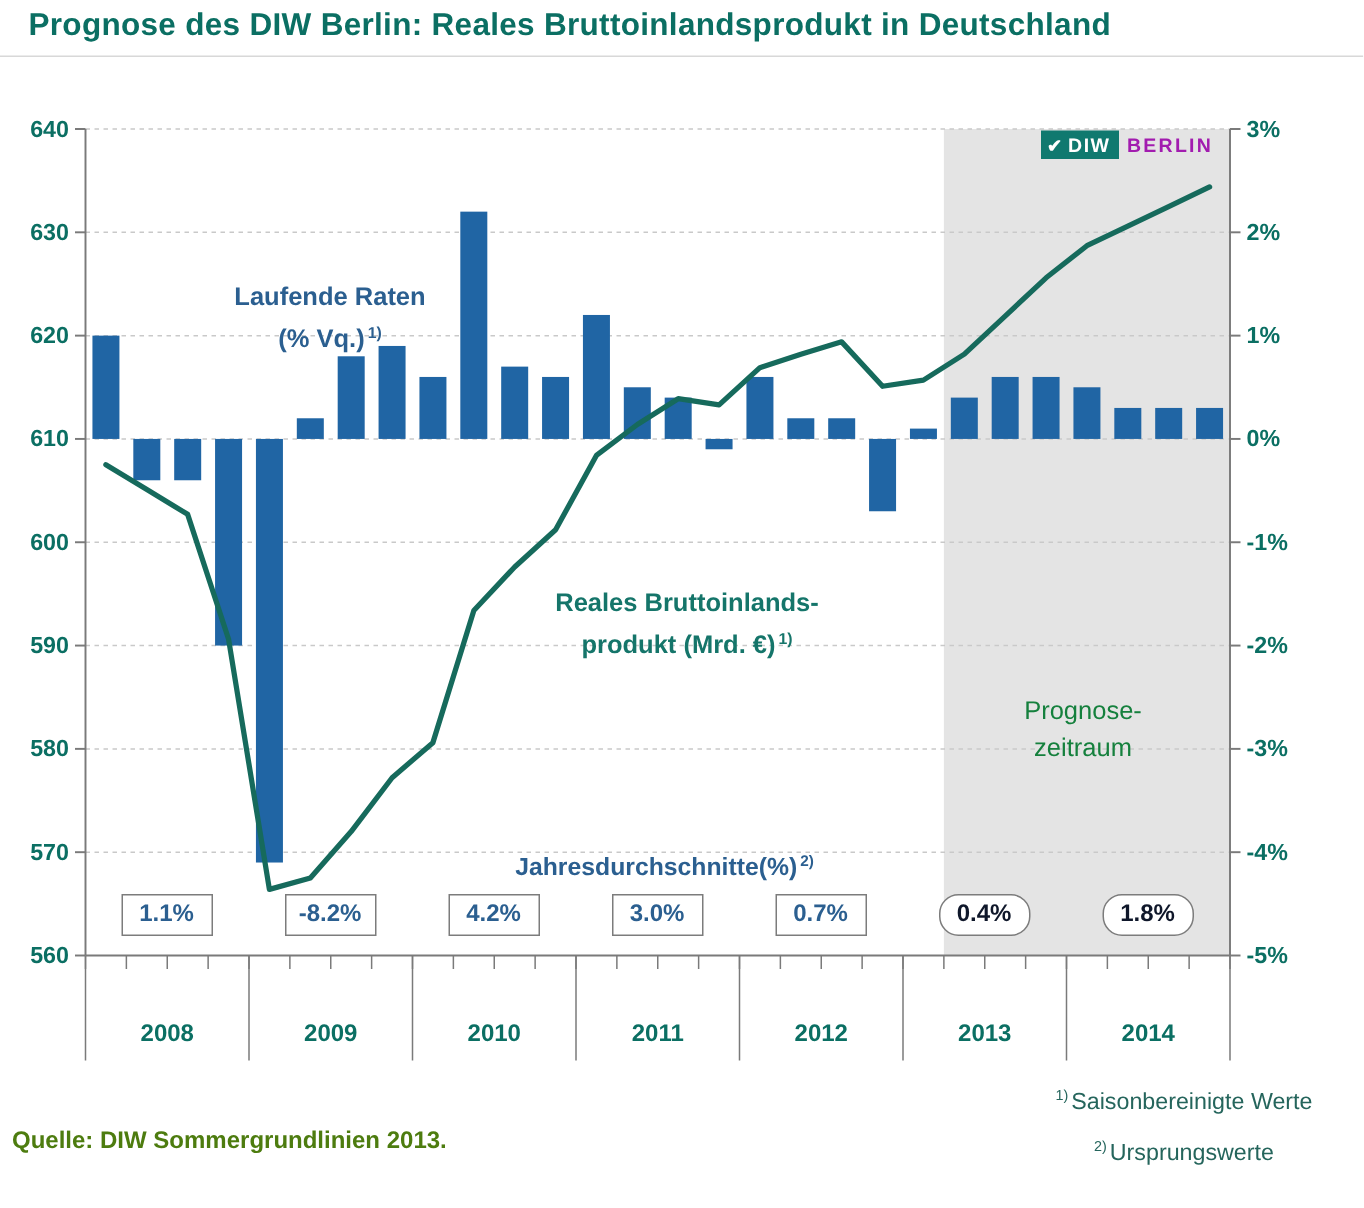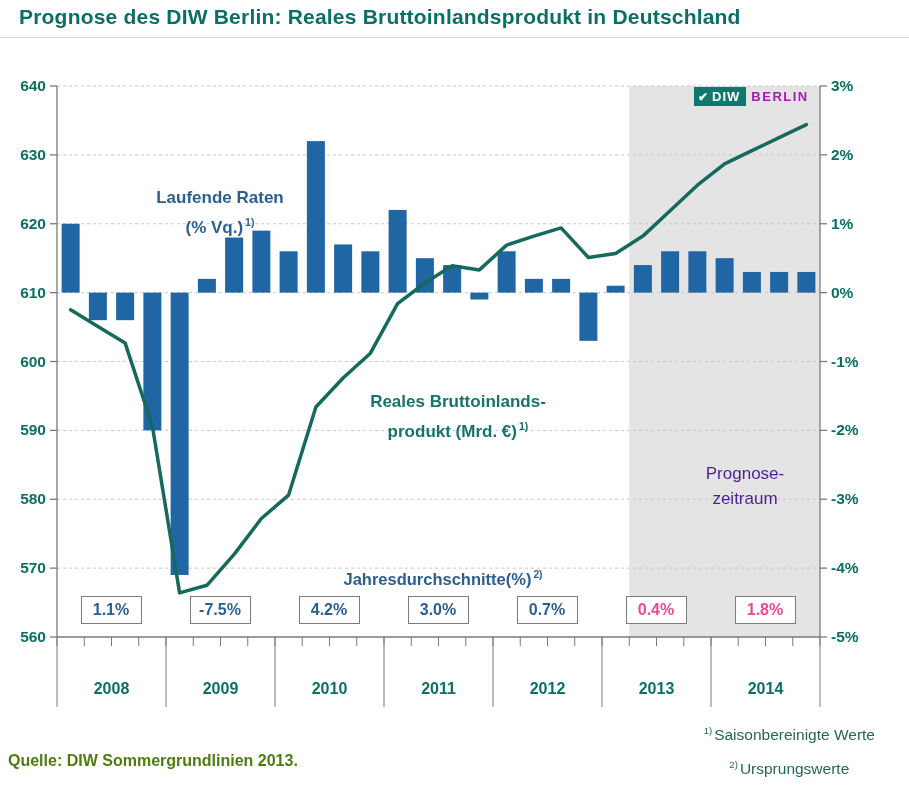--- a/index.html
+++ b/index.html
@@ -10,28 +10,28 @@
   .title{
     position:absolute;left:8px;top:5px;font-size:21px;font-weight:bold;
     color:#0B6F63;letter-spacing:.2px;margin-left:11px;
   }
   .title-rule{position:absolute;left:0;top:37px;width:909px;height:1px;background:#D8D8D8;}
   #chart-svg{position:absolute;left:0;top:0;}
   .lbl{position:absolute;text-align:center;margin-top:20px;}
   .lbl-bars{left:130px;top:166px;width:180px;font-size:17px;font-weight:600;color:#2B5F90;line-height:24px;}
   .lbl-line{left:348px;top:370px;width:220px;font-size:17px;font-weight:600;color:#15756A;line-height:24px;}
   .lbl-annual{left:313px;top:549px;width:260px;font-size:16.5px;font-weight:600;color:#2B5F90;}
-  .lbl-prognose{left:670px;top:441px;width:150px;font-size:17px;color:#4c1d95;line-height:25px;}
+  .lbl-prognose{left:647px;top:441px;width:150px;font-size:17px;color:#15803d;line-height:25px;}
   sup{font-size:.62em;vertical-align:super;margin-left:2px;}
   .abox{
     position:absolute;top:596px;width:59px;height:26px;line-height:26px;
     background:#fff;border:1.5px solid #7C7C7C;text-align:center;
     font-size:16px;font-weight:bold;color:#2B5F90;
   }
-  .abox.forecast{color:#ec4899;}
+  .abox.forecast{color:#0f172a;border-radius:13px;}
   .logo{position:absolute;left:694px;top:87px;display:flex;align-items:center;}
   .logo-box{
     background:#10796F;color:#fff;font-weight:bold;font-size:13px;
     padding:2px 6px 2px 4px;display:inline-flex;align-items:center;letter-spacing:1px;
   }
   .logo-check{font-size:12px;margin-right:4px;letter-spacing:0;}
   .logo-suffix{color:#a21caf;font-weight:bold;font-size:13px;margin-left:5px;letter-spacing:1.5px;}
   .source{position:absolute;left:8px;top:752px;font-size:16px;font-weight:bold;color:#4d7c0f;}
   .footnotes{position:absolute;right:34px;top:716px;text-align:center;color:#25655C;font-size:15.5px;line-height:30px;}
   .footnotes sup{margin-right:2px;}
@@ -190,21 +190,21 @@
     <span>Jahresdurchschnitte(%)</span><sup>2)</sup>
   </div>
 
   <div class="lbl lbl-prognose">
     <div>Prognose-</div>
     <div>zeitraum</div>
   </div>
 
   <div id="annual-boxes">
       <div class="abox" style="left: 80.5px;">1.1%</div>
-      <div class="abox" style="left: 189.5px;">-7.5%</div>
+      <div class="abox" style="left: 189.5px;">-8.2%</div>
       <div class="abox" style="left: 298.5px;">4.2%</div>
       <div class="abox" style="left: 407.5px;">3.0%</div>
       <div class="abox" style="left: 516.5px;">0.7%</div>
       <div class="abox forecast" style="left: 625.5px;">0.4%</div>
       <div class="abox forecast" style="left: 734.5px;">1.8%</div>
     </div>
 
   <div class="source">Quelle: DIW Sommergrundlinien 2013.</div>
 
   <div class="footnotes">

